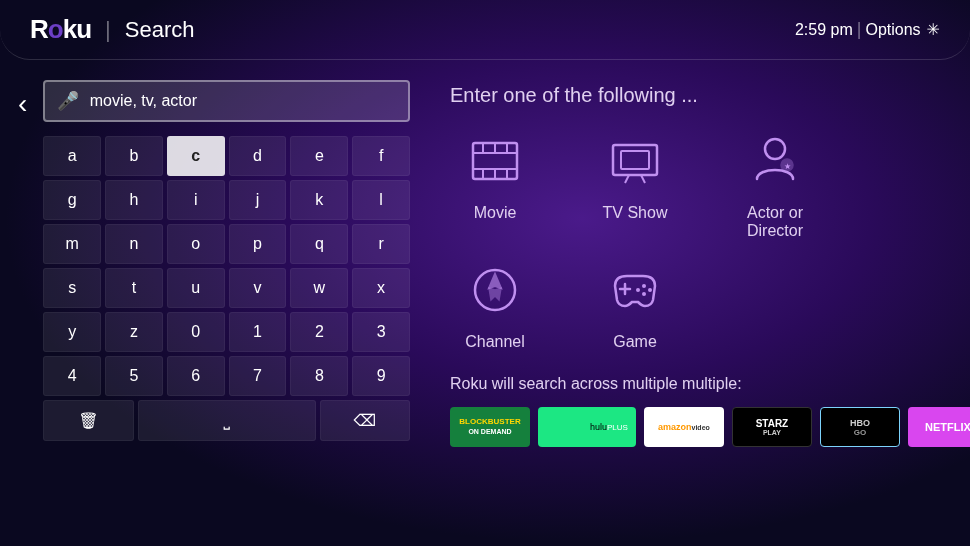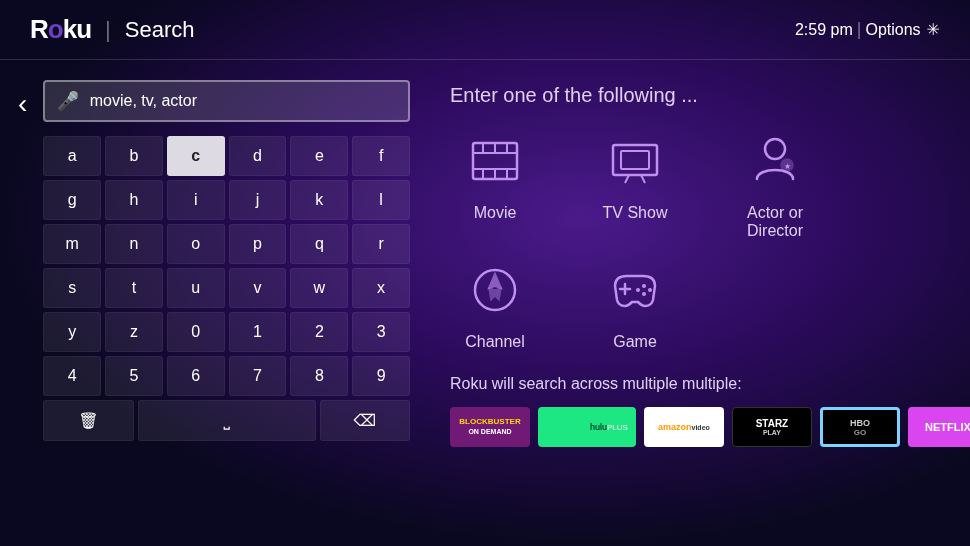--- a/index.html
+++ b/index.html
@@ -28,20 +28,21 @@
       height: 100%;
     }
 
     
     .header {
       display: flex;
       align-items: center;
       padding: 0 30px;
       border-bottom: 1px solid rgba(255,255,255,0.15);
       height: 60px;
+      border-radius: 30px;
     }
 
     .roku-logo {
       color: #fff;
       font-size: 26px;
       font-weight: bold;
       letter-spacing: -1px;
     }
 
     .roku-logo span {
@@ -253,21 +254,21 @@
       display: flex;
       align-items: center;
       justify-content: center;
       font-size: 9px;
       font-weight: bold;
       padding: 4px 8px;
       min-width: 80px;
     }
 
     .logo-blockbuster {
-      background: #701a75;
+      background: #15803d;
       color: #FFD700;
       font-size: 8px;
       text-align: center;
       line-height: 1.2;
       flex-direction: column;
     }
 
     .logo-hulu {
       background: #1CE783;
       color: #000;
@@ -284,21 +285,21 @@
     .logo-starz {
       background: #000;
       color: #fff;
       border: 1px solid #333;
       font-size: 9px;
     }
 
     .logo-hbo {
       background: #000;
       color: #ccc;
-      border: 3px solid #7dd3fc;
+      border: 1px solid #7dd3fc;
       font-size: 9px;
     }
 
     .logo-netflix {
       background: #d946ef;
       color: #fff;
       font-size: 11px;
       font-weight: 700;
     }
 

